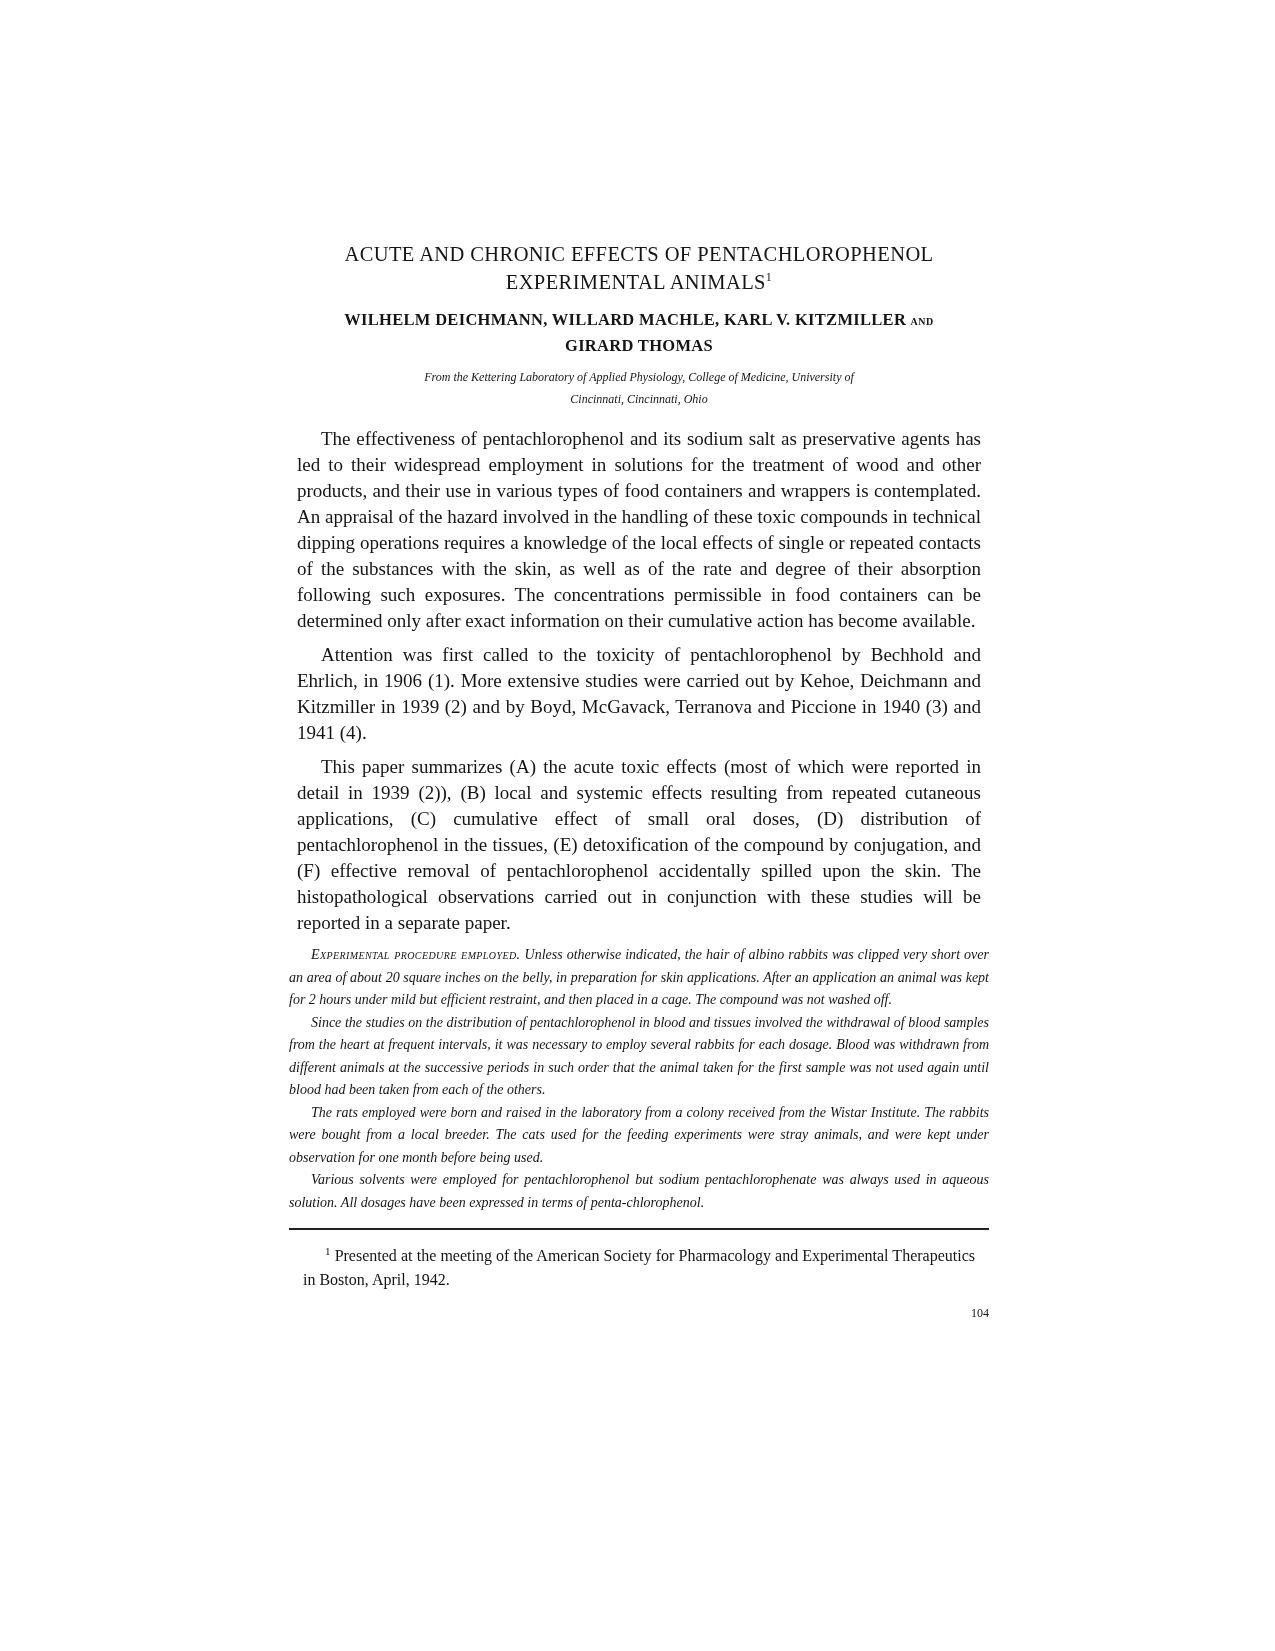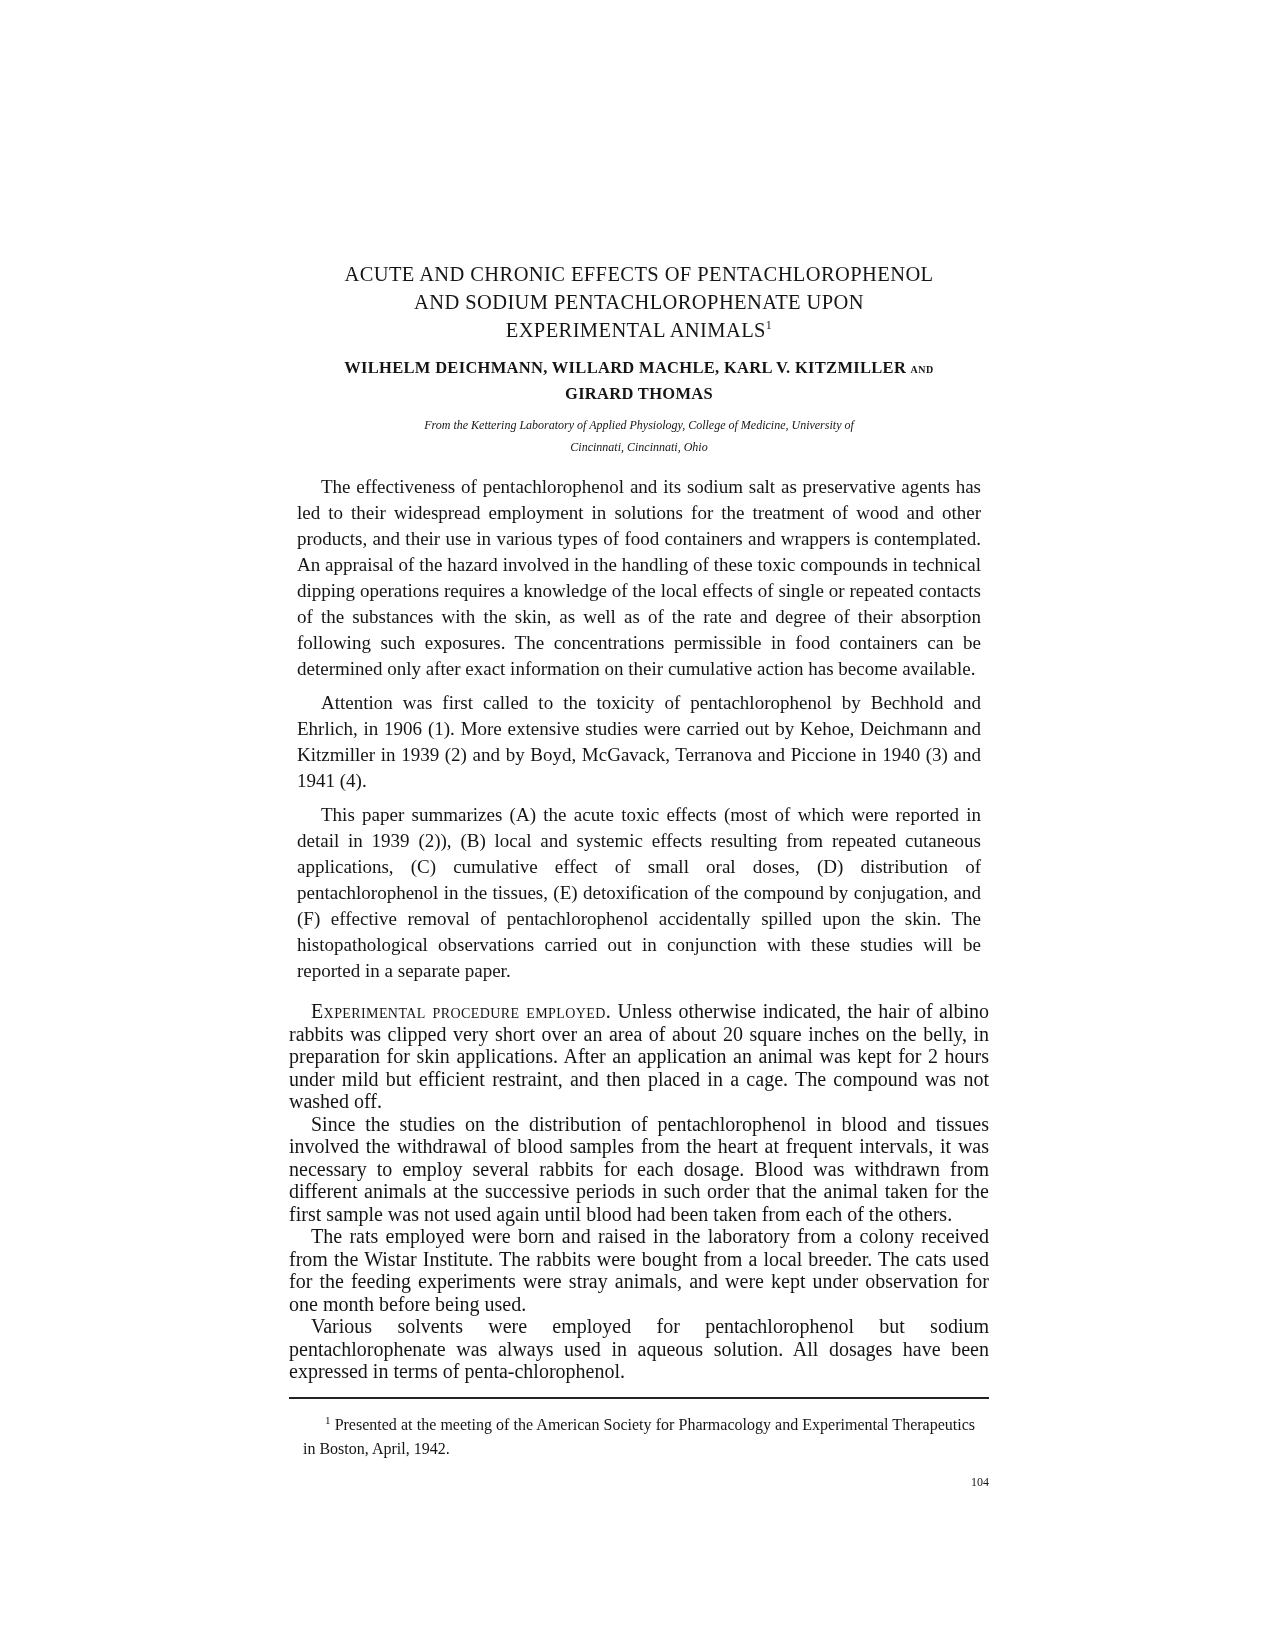--- a/index.html
+++ b/index.html
@@ -10,21 +10,21 @@
   body {
     width: 1275px;
     height: 1651px;
     position: relative;
     font-family: "Liberation Serif", serif;
     color: #151515;
   }
   .page-column {
     position: absolute;
     left: 289px;
-    top: 260px;
+    top: 240px;
     width: 700px;
   }
   .title-block {
     text-align: center;
     font-size: 20.5px;
     line-height: 28px;
     letter-spacing: 0.4px;
     font-weight: normal;
   }
   .title-block sup {
@@ -54,24 +54,25 @@
     margin-top: 16px;
     font-size: 19px;
     line-height: 26px;
     text-align: justify;
   }
   .body-text p {
     margin: 8px;
     text-indent: 24px;
   }
   .procedure-text {
-    margin-top: 16px;
-    font-size: 20px;
+    margin-top: 8px;
+    font-size: 14px;
     line-height: 22.5px;
     text-align: justify;
+    font-style: italic;
   }
   .procedure-text p {
     margin: 0;
     text-indent: 22px;
   }
   .smallcaps {
     font-variant: small-caps;
     letter-spacing: 0.4px;
   }
   .footnote-rule {
@@ -100,21 +101,20 @@
     margin-top: 14px;
   }
 </style>
 </head>
 <body>
 
 <div class="page-column">
 
   <div class="title-block">
     <div>ACUTE AND CHRONIC EFFECTS OF PENTACHLOROPHENOL</div>
-    <div>AND SODIUM PENTACHLOROPHENATE UPON</div>
     <div><span>EXPERIMENTAL ANIMALS</span><sup>1</sup></div>
   </div>
 
   <div class="authors-block">
     <div><span>WILHELM DEICHMANN, WILLARD MACHLE, KARL V. KITZMILLER </span><span class="and-word">AND</span></div>
     <div>GIRARD THOMAS</div>
   </div>
 
   <div class="affiliation-block">
     <div>From the Kettering Laboratory of Applied Physiology, College of Medicine, University of</div>

